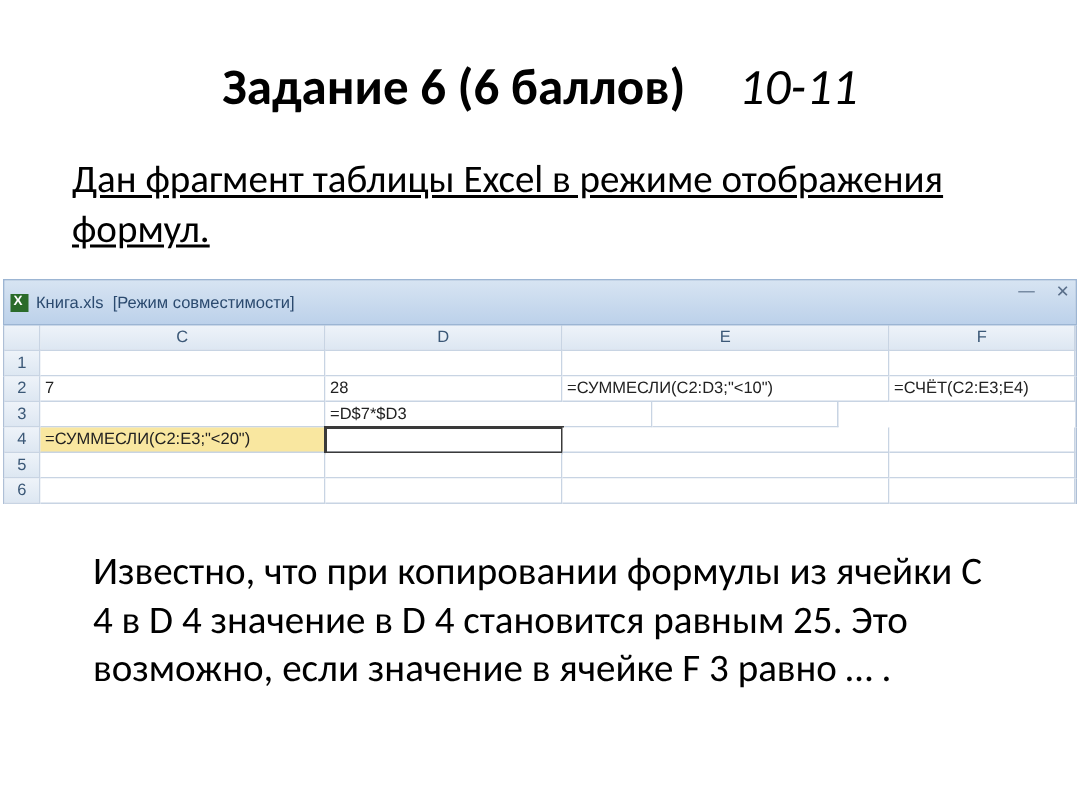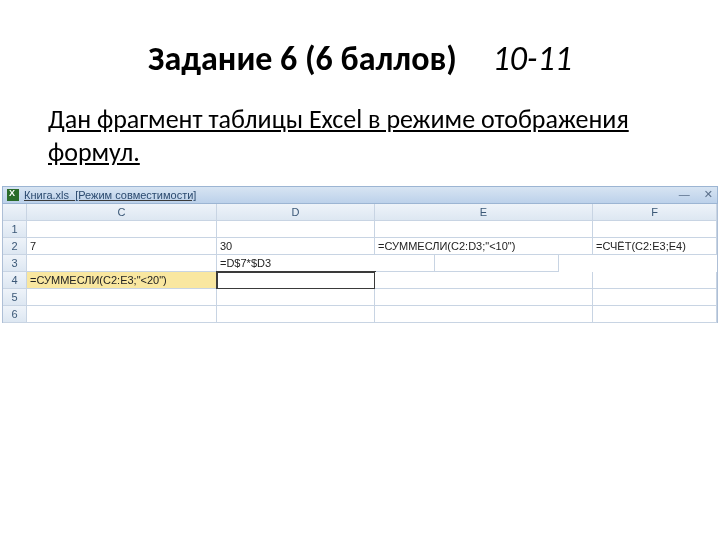--- a/index.html
+++ b/index.html
@@ -29,28 +29,27 @@
     text-decoration: underline;
   }
   .excel-shot {
     margin-left: -46px;
     width: 716px;
     font-family: "Tahoma", "Arial", sans-serif;
     font-size: 12px;
     color: #3a3a3a;
   }
   .titlebar {
-    height: 18px;
+    height: 31px;
     background: linear-gradient(#d7e4f2, #bcd1ea);
     border: 1px solid #9cb5d3;
     display: flex;
     align-items: center;
     padding: 0 4px;
     position: relative;
-    text-decoration: underline;
   }
   .excel-icon {
     width: 12px; height: 12px;
     background: #2a6b2a;
     margin-right: 5px;
     position: relative;
   }
   .excel-icon::after {
     content: "X";
     position: absolute;
@@ -163,21 +162,21 @@
     <div class="data-row">
       <div class="rowhdr">1</div>
       <div class="cell col-c"></div>
       <div class="cell col-d"></div>
       <div class="cell col-e"></div>
       <div class="cell col-f"></div>
     </div>
     <div class="data-row">
       <div class="rowhdr">2</div>
       <div class="cell col-c">7</div>
-      <div class="cell col-d">30</div>
+      <div class="cell col-d">28</div>
       <div class="cell col-e">=СУММЕСЛИ(C2:D3;"&lt;10")</div>
       <div class="cell col-f">=СЧЁТ(C2:E3;E4)</div>
     </div>
     <div class="data-row">
       <div class="rowhdr">3</div>
       <div class="cell col-c"></div>
       <div class="cell col-e">=D$7*$D3</div>
       <div class="cell col-f"></div>
     </div>
     <div class="data-row">
@@ -196,14 +195,15 @@
     </div>
     <div class="data-row">
       <div class="rowhdr">6</div>
       <div class="cell col-c"></div>
       <div class="cell col-d"></div>
       <div class="cell col-e"></div>
       <div class="cell col-f"></div>
     </div>
   </div>
 
+  <div class="outro">Известно, что при копировании формулы из ячейки C 4 в D 4 значение в D 4 становится равным 25. Это возможно, если значение в ячейке F 3 равно … .</div>
 
 </div>
 
 </body></html>

